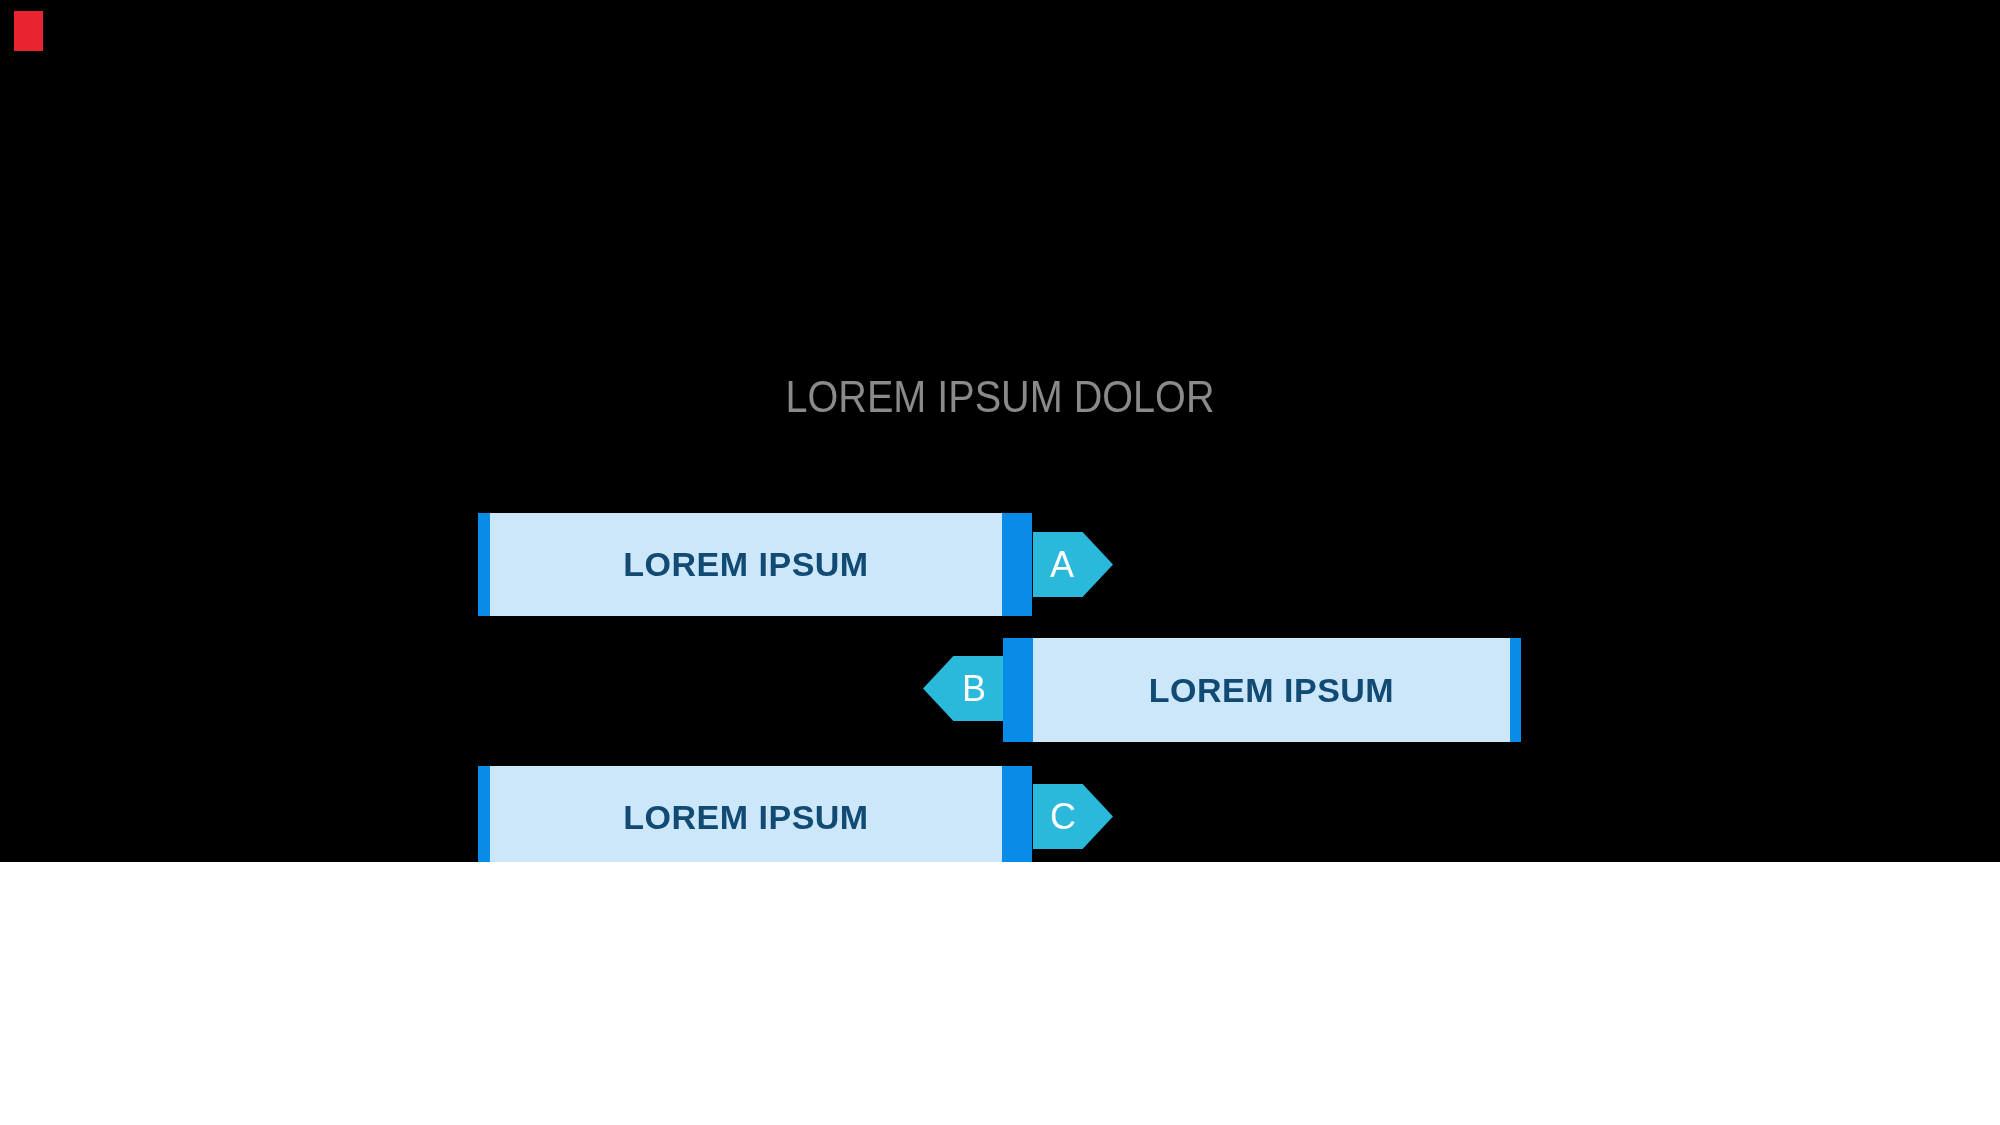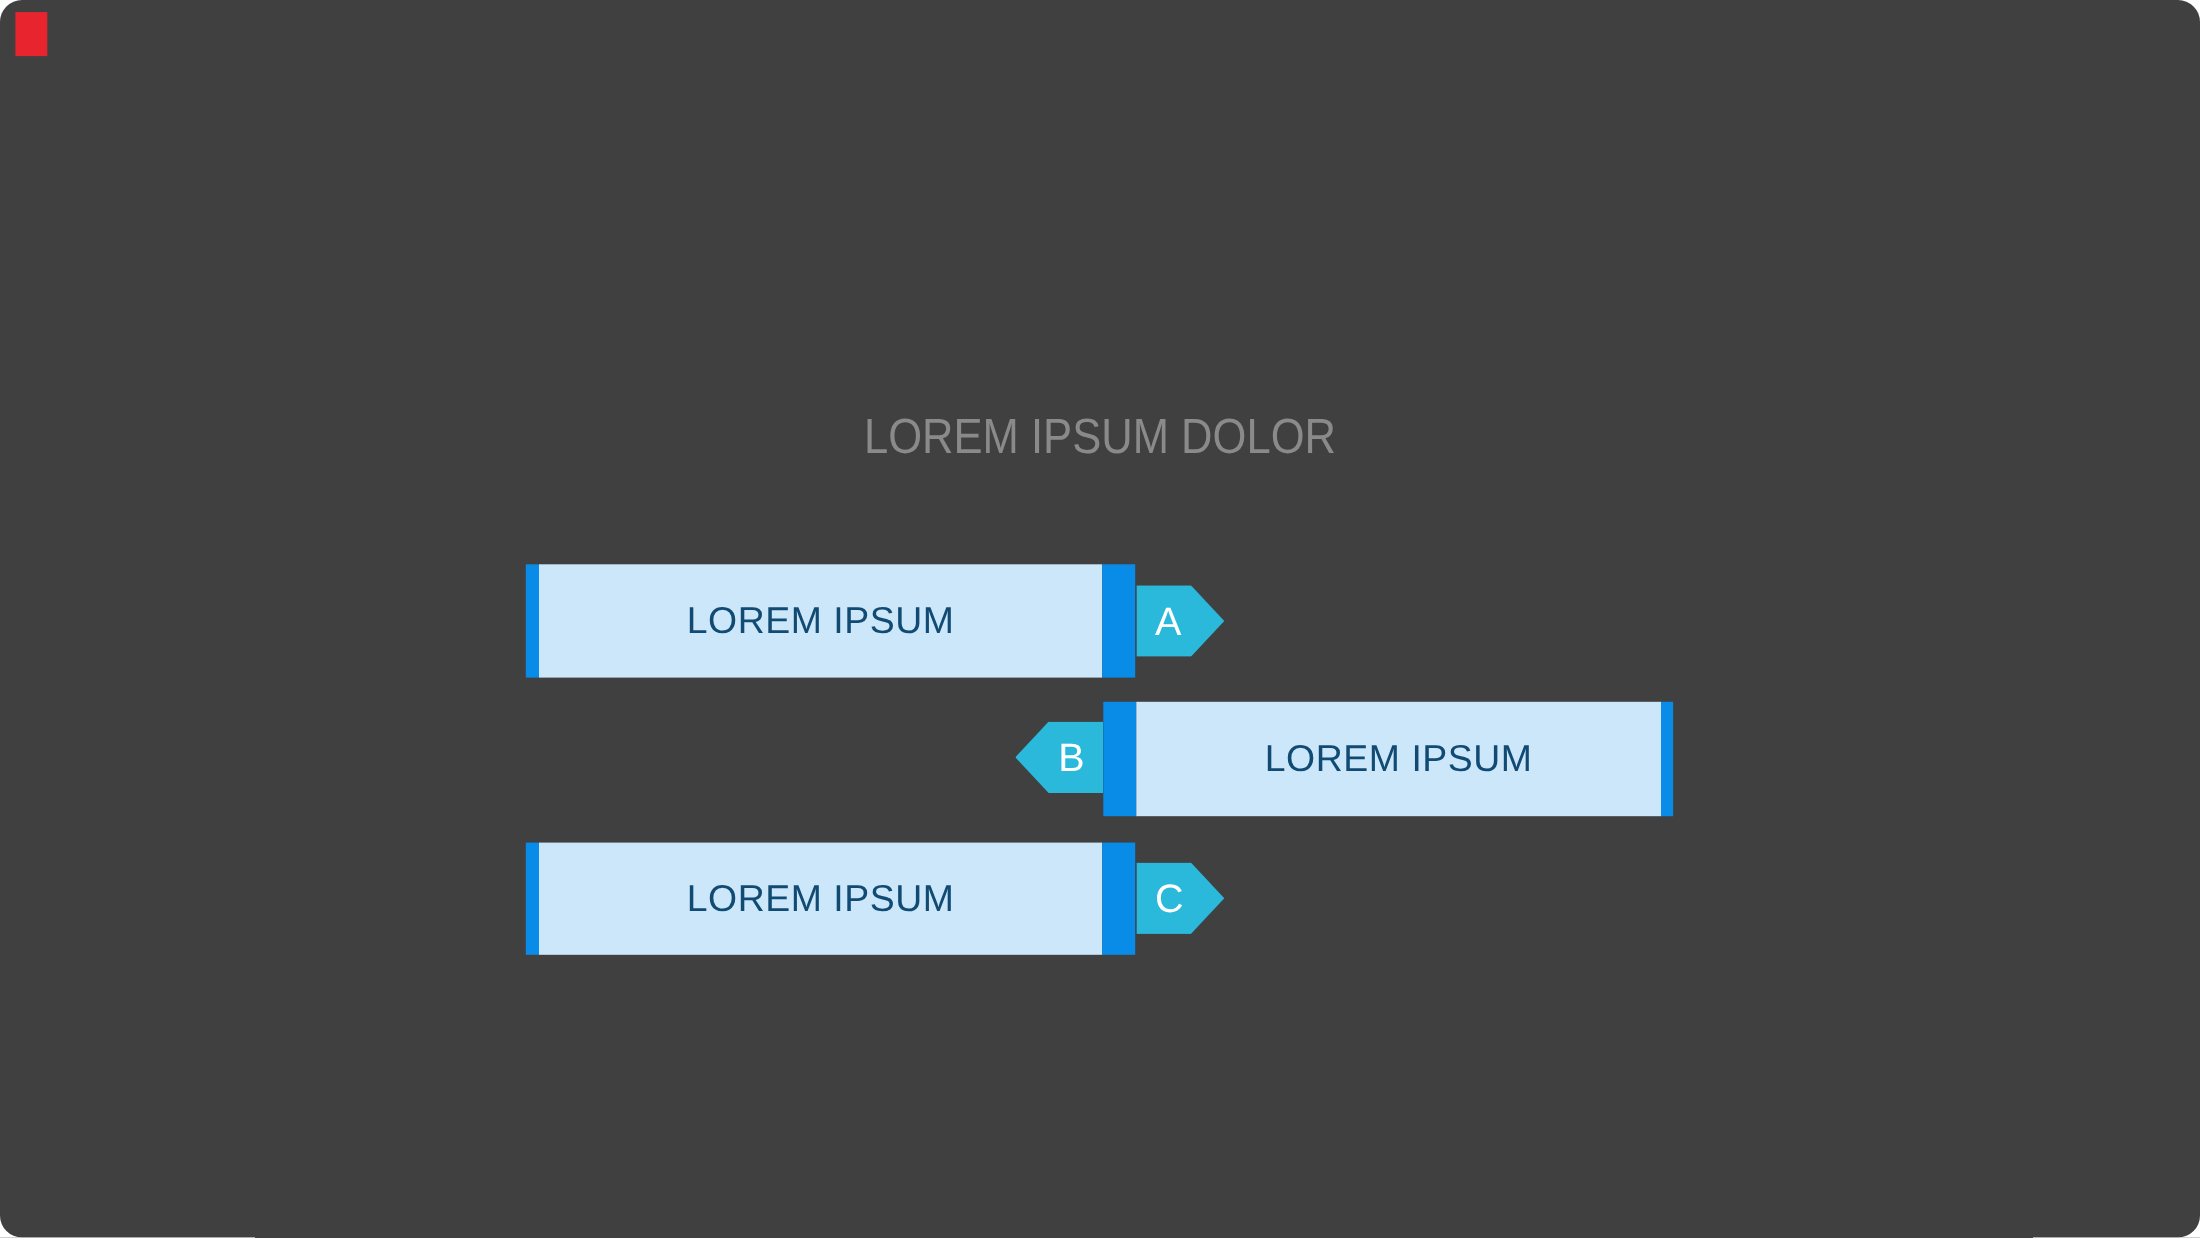--- a/index.html
+++ b/index.html
@@ -4,24 +4,23 @@
 <style>
   html, body {
     margin: 0;
     padding: 0;
     background: #ffffff;
     font-family: "Liberation Sans", sans-serif;
   }
   .canvas {
     position: relative;
     width: 2000px;
-    height: 1125px;
-    background: #404040;
+    height: 862px;
+    background: #000000;
     overflow: hidden;
-    border-radius: 20px;
   }
   .corner-marker {
     position: absolute;
     left: 14px;
     top: 11px;
     width: 29px;
     height: 40px;
     background: #e8252f;
   }
   .slide-title {
@@ -44,21 +43,21 @@
   }
   .bar {
     position: absolute;
     background: #cce7fa;
     display: flex;
     align-items: center;
     justify-content: center;
   }
   .bar-label {
     font-size: 34px;
-    font-weight: 400;
+    font-weight: 700;
     color: #114a73;
     letter-spacing: 0.5px;
     white-space: nowrap;
   }
   .arrow {
     position: absolute;
     width: 80px;
     height: 65px;
     background: #2ab8db;
     display: flex;

